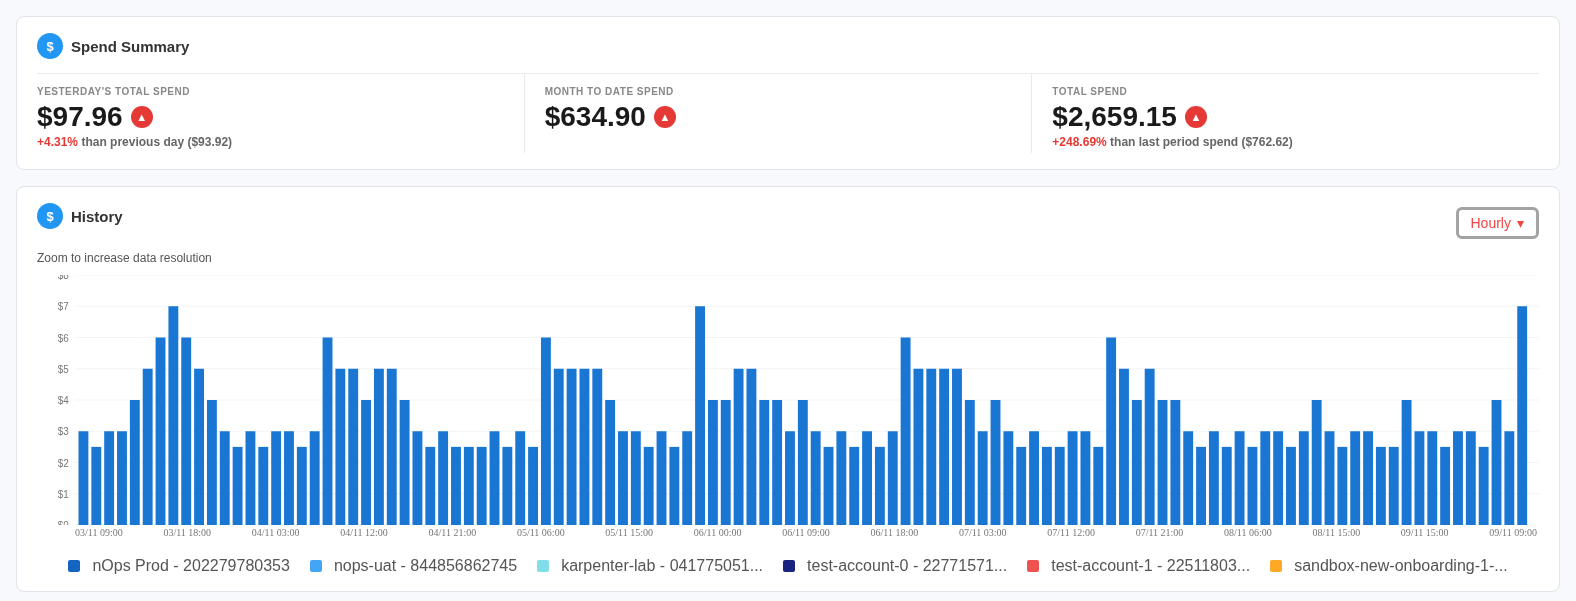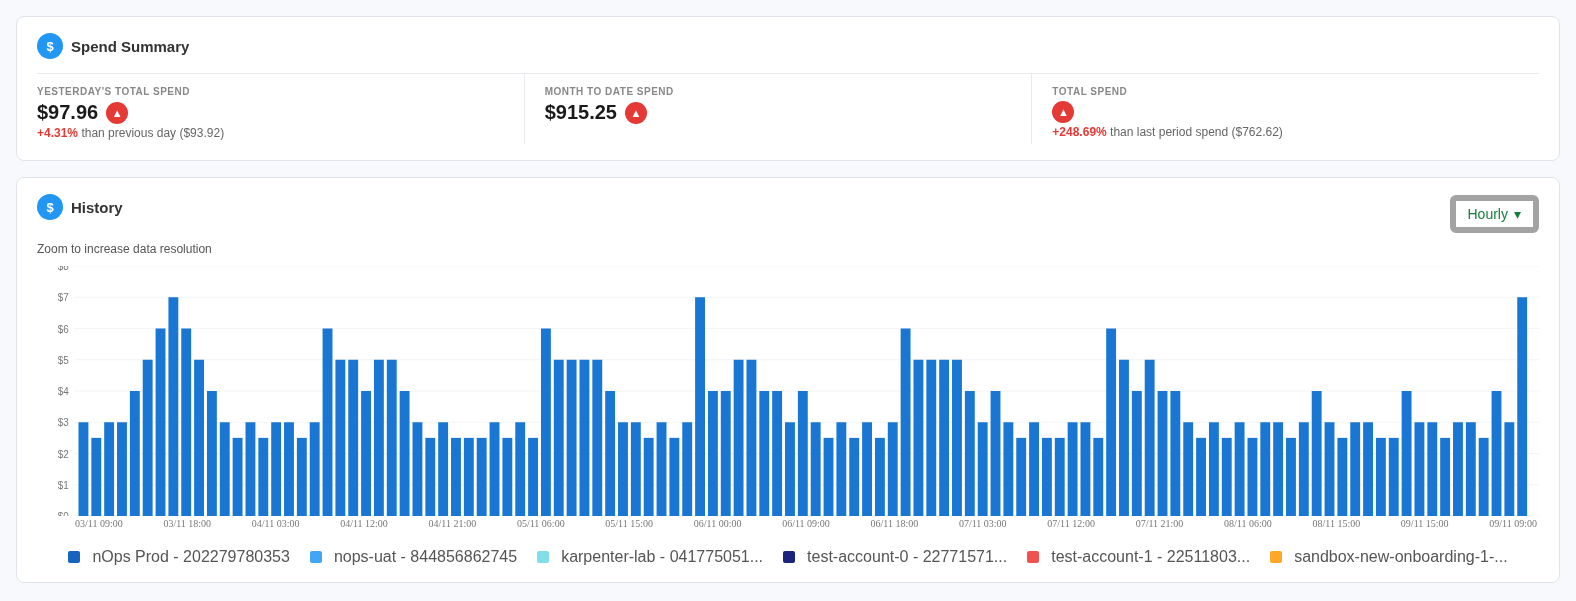--- a/index.html
+++ b/index.html
@@ -64,21 +64,21 @@
       letter-spacing: 0.5px;
       text-transform: uppercase;
       margin-bottom: 4px;
     }
     .metric-value-row {
       display: flex;
       align-items: center;
       gap: 8px;
     }
     .metric-value {
-      font-size: 20px;
+      font-size: 28px;
       font-weight: 700;
       color: #1a1a1a;
     }
     .up-arrow {
       width: 22px;
       height: 22px;
       border-radius: 50%;
       background: #e53935;
       display: flex;
       align-items: center;
@@ -89,46 +89,47 @@
     .metric-change {
       font-size: 12px;
       margin-top: 2px;
     }
     .metric-change .positive {
       color: #e53935;
       font-weight: 600;
     }
     .metric-change .context {
       color: #666;
+      font-weight: bold;
     }
 
     
     .history-card {
       background: #fff;
       border: 1px solid #e0e4ea;
       border-radius: 8px;
       padding: 16px 20px;
     }
     .history-header {
       display: flex;
       align-items: center;
       justify-content: space-between;
       margin-bottom: 8px;
     }
     .hourly-dropdown {
       display: flex;
       align-items: center;
       gap: 6px;
-      border: 6px solid #a3a3a3;
+      border: 3px solid #a3a3a3;
       border-radius: 6px;
       padding: 5px 12px;
       font-size: 14px;
       cursor: pointer;
       background: #fff;
-      color: #15803d;
+      color: #ef4444;
       justify-content: center;
     }
     .zoom-hint {
       font-size: 12px;
       color: #555;
       margin-bottom: 10px;
     }
     .chart-area {
       position: relative;
       width: 100%;
@@ -186,28 +187,29 @@
         <div class="up-arrow">▲</div>
       </div>
       <div class="metric-change">
         <span class="positive">+4.31%</span><span class="context"> than previous day ($93.92)</span>
       </div>
     </div>
 
     <div class="spend-metric">
       <div class="metric-label">MONTH TO DATE SPEND</div>
       <div class="metric-value-row">
-        <span class="metric-value">$915.25</span>
+        <span class="metric-value">$634.90</span>
         <div class="up-arrow">▲</div>
       </div>
     </div>
 
     <div class="spend-metric">
       <div class="metric-label">TOTAL SPEND</div>
       <div class="metric-value-row">
+        <span class="metric-value">$2,659.15</span>
         <div class="up-arrow">▲</div>
       </div>
       <div class="metric-change">
         <span class="positive">+248.69%</span><span class="context"> than last period spend ($762.62)</span>
       </div>
     </div>
   </div>
 </div>
 
 <div class="history-card">

